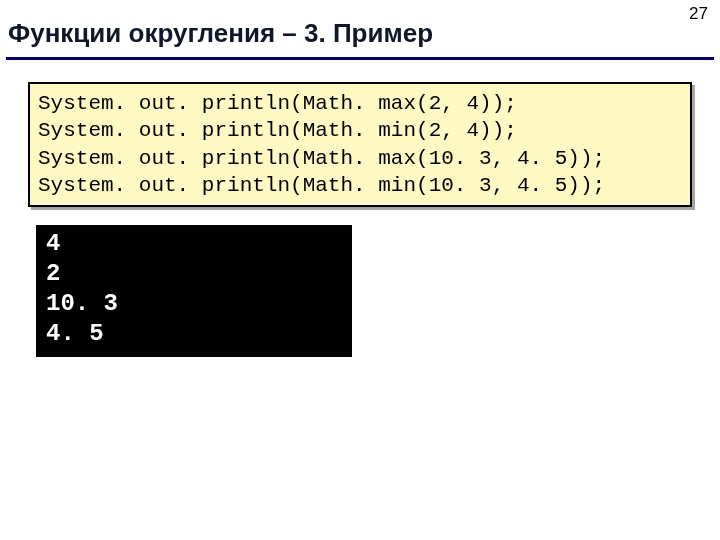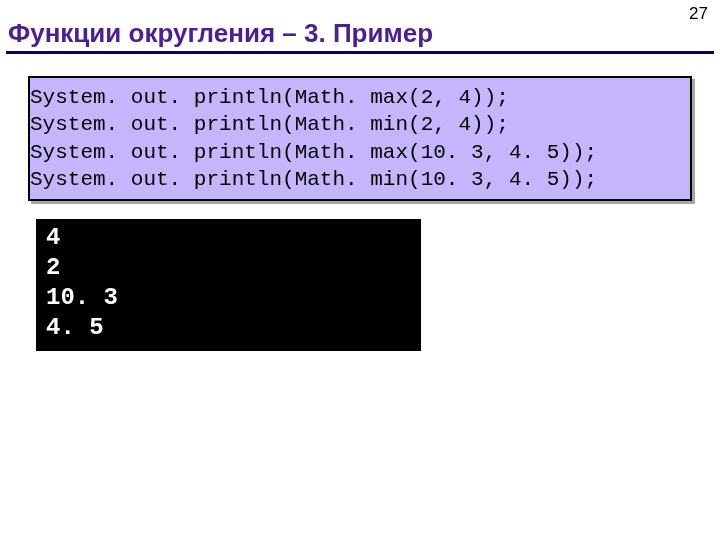--- a/index.html
+++ b/index.html
@@ -18,51 +18,51 @@
     .page-number {
       position: absolute;
       top: 4px;
       right: 12px;
       font-size: 17px;
       color: #000;
     }
     .title {
       font-size: 26px;
       font-weight: bold;
-      color: #4c1d95;
-      padding: 18px 8px 2px 8px;
+      color: #0f172a;
+      padding: 18px 8px 8px 8px;
     }
     .title-underline {
       height: 3px;
       background: #000080;
       margin: 0 6px 22px 6px;
     }
     .code-box {
-      background: #c4b5fd;
+      background: #fef9c3;
       border: 2px solid #000;
       margin: 0 28px 18px 28px;
-      padding: 6px 0;
+      padding: 6px 8px;
       font-family: "Courier New", monospace;
       font-size: 21px;
       line-height: 1.3;
       white-space: pre;
       color: #000;
       box-shadow: 3px 3px 0 rgba(0,0,0,0.35);
     }
     .console-box {
       background: #000;
       color: #fff;
       margin: 0 0 0 36px;
       padding: 4px 10px 8px 10px;
       font-family: "Courier New", monospace;
       font-size: 24px;
       font-weight: bold;
       line-height: 1.25;
       white-space: pre;
-      width: 385px;
+      width: 316px;
     }
   </style>
 </head>
 <body>
 
 <div class="page-number">27</div>
 
 <h1 class="title">Функции округления – 3. Пример</h1>
 <div class="title-underline"></div>
 

